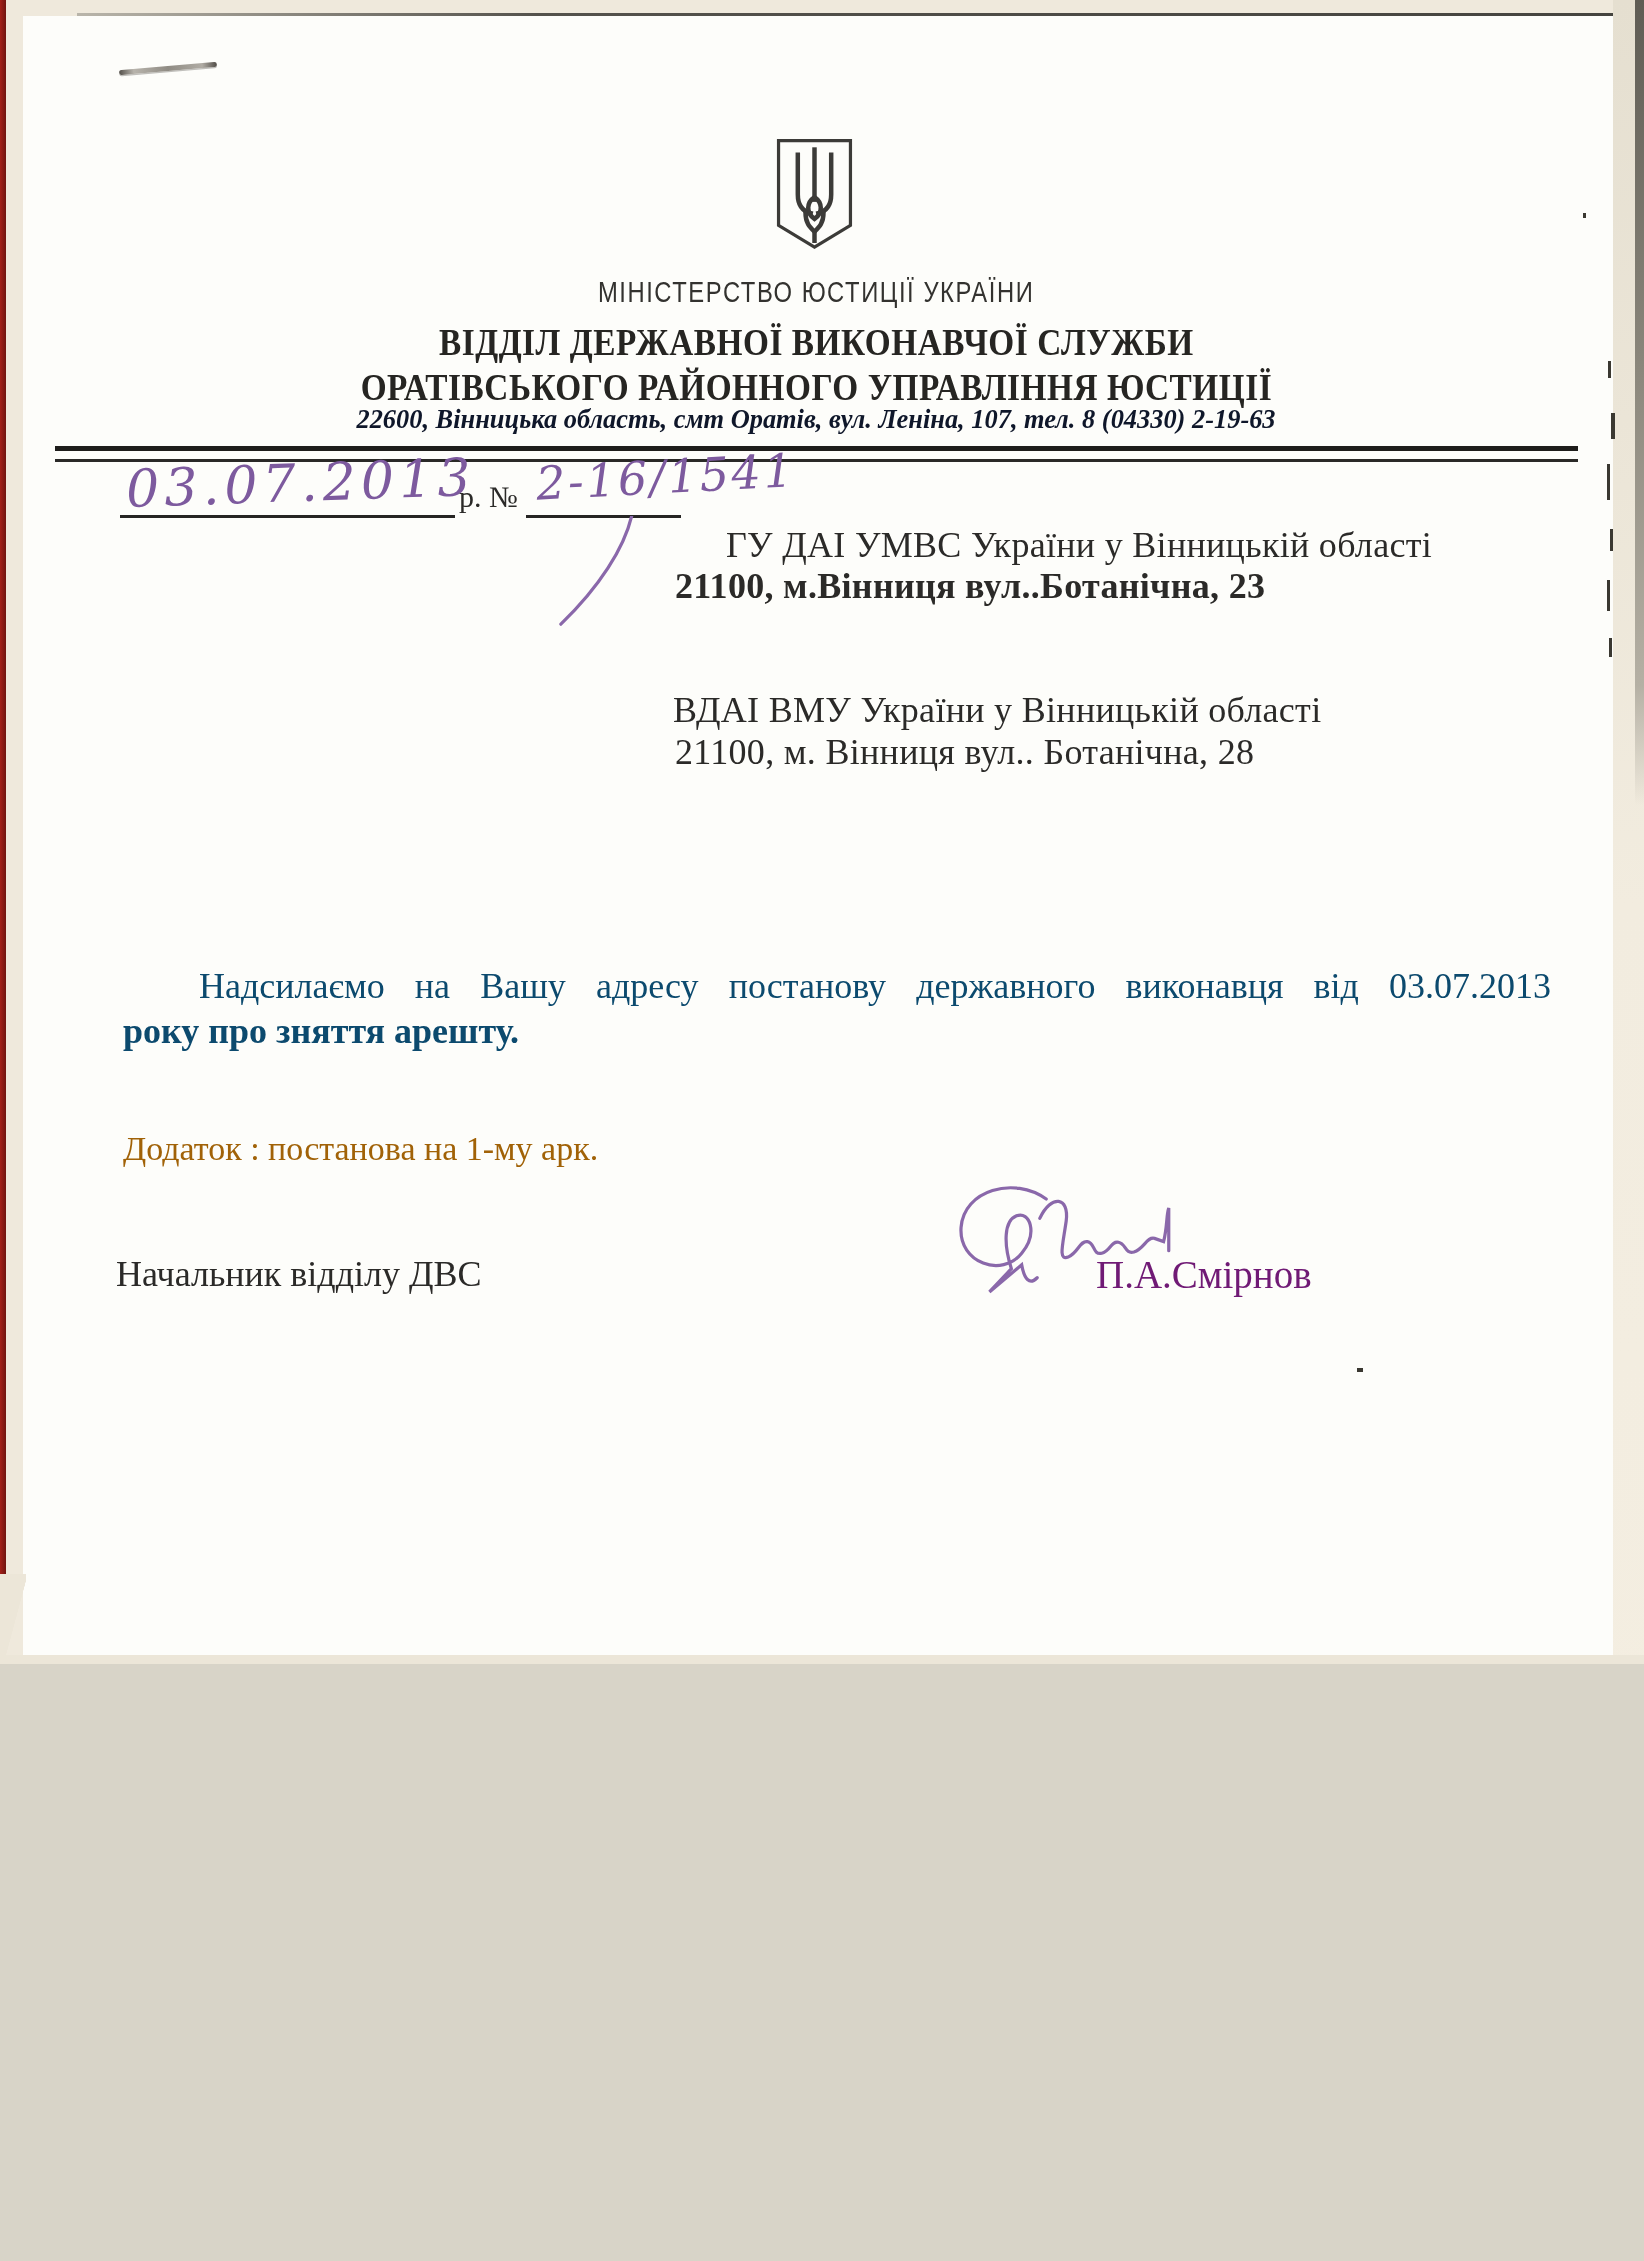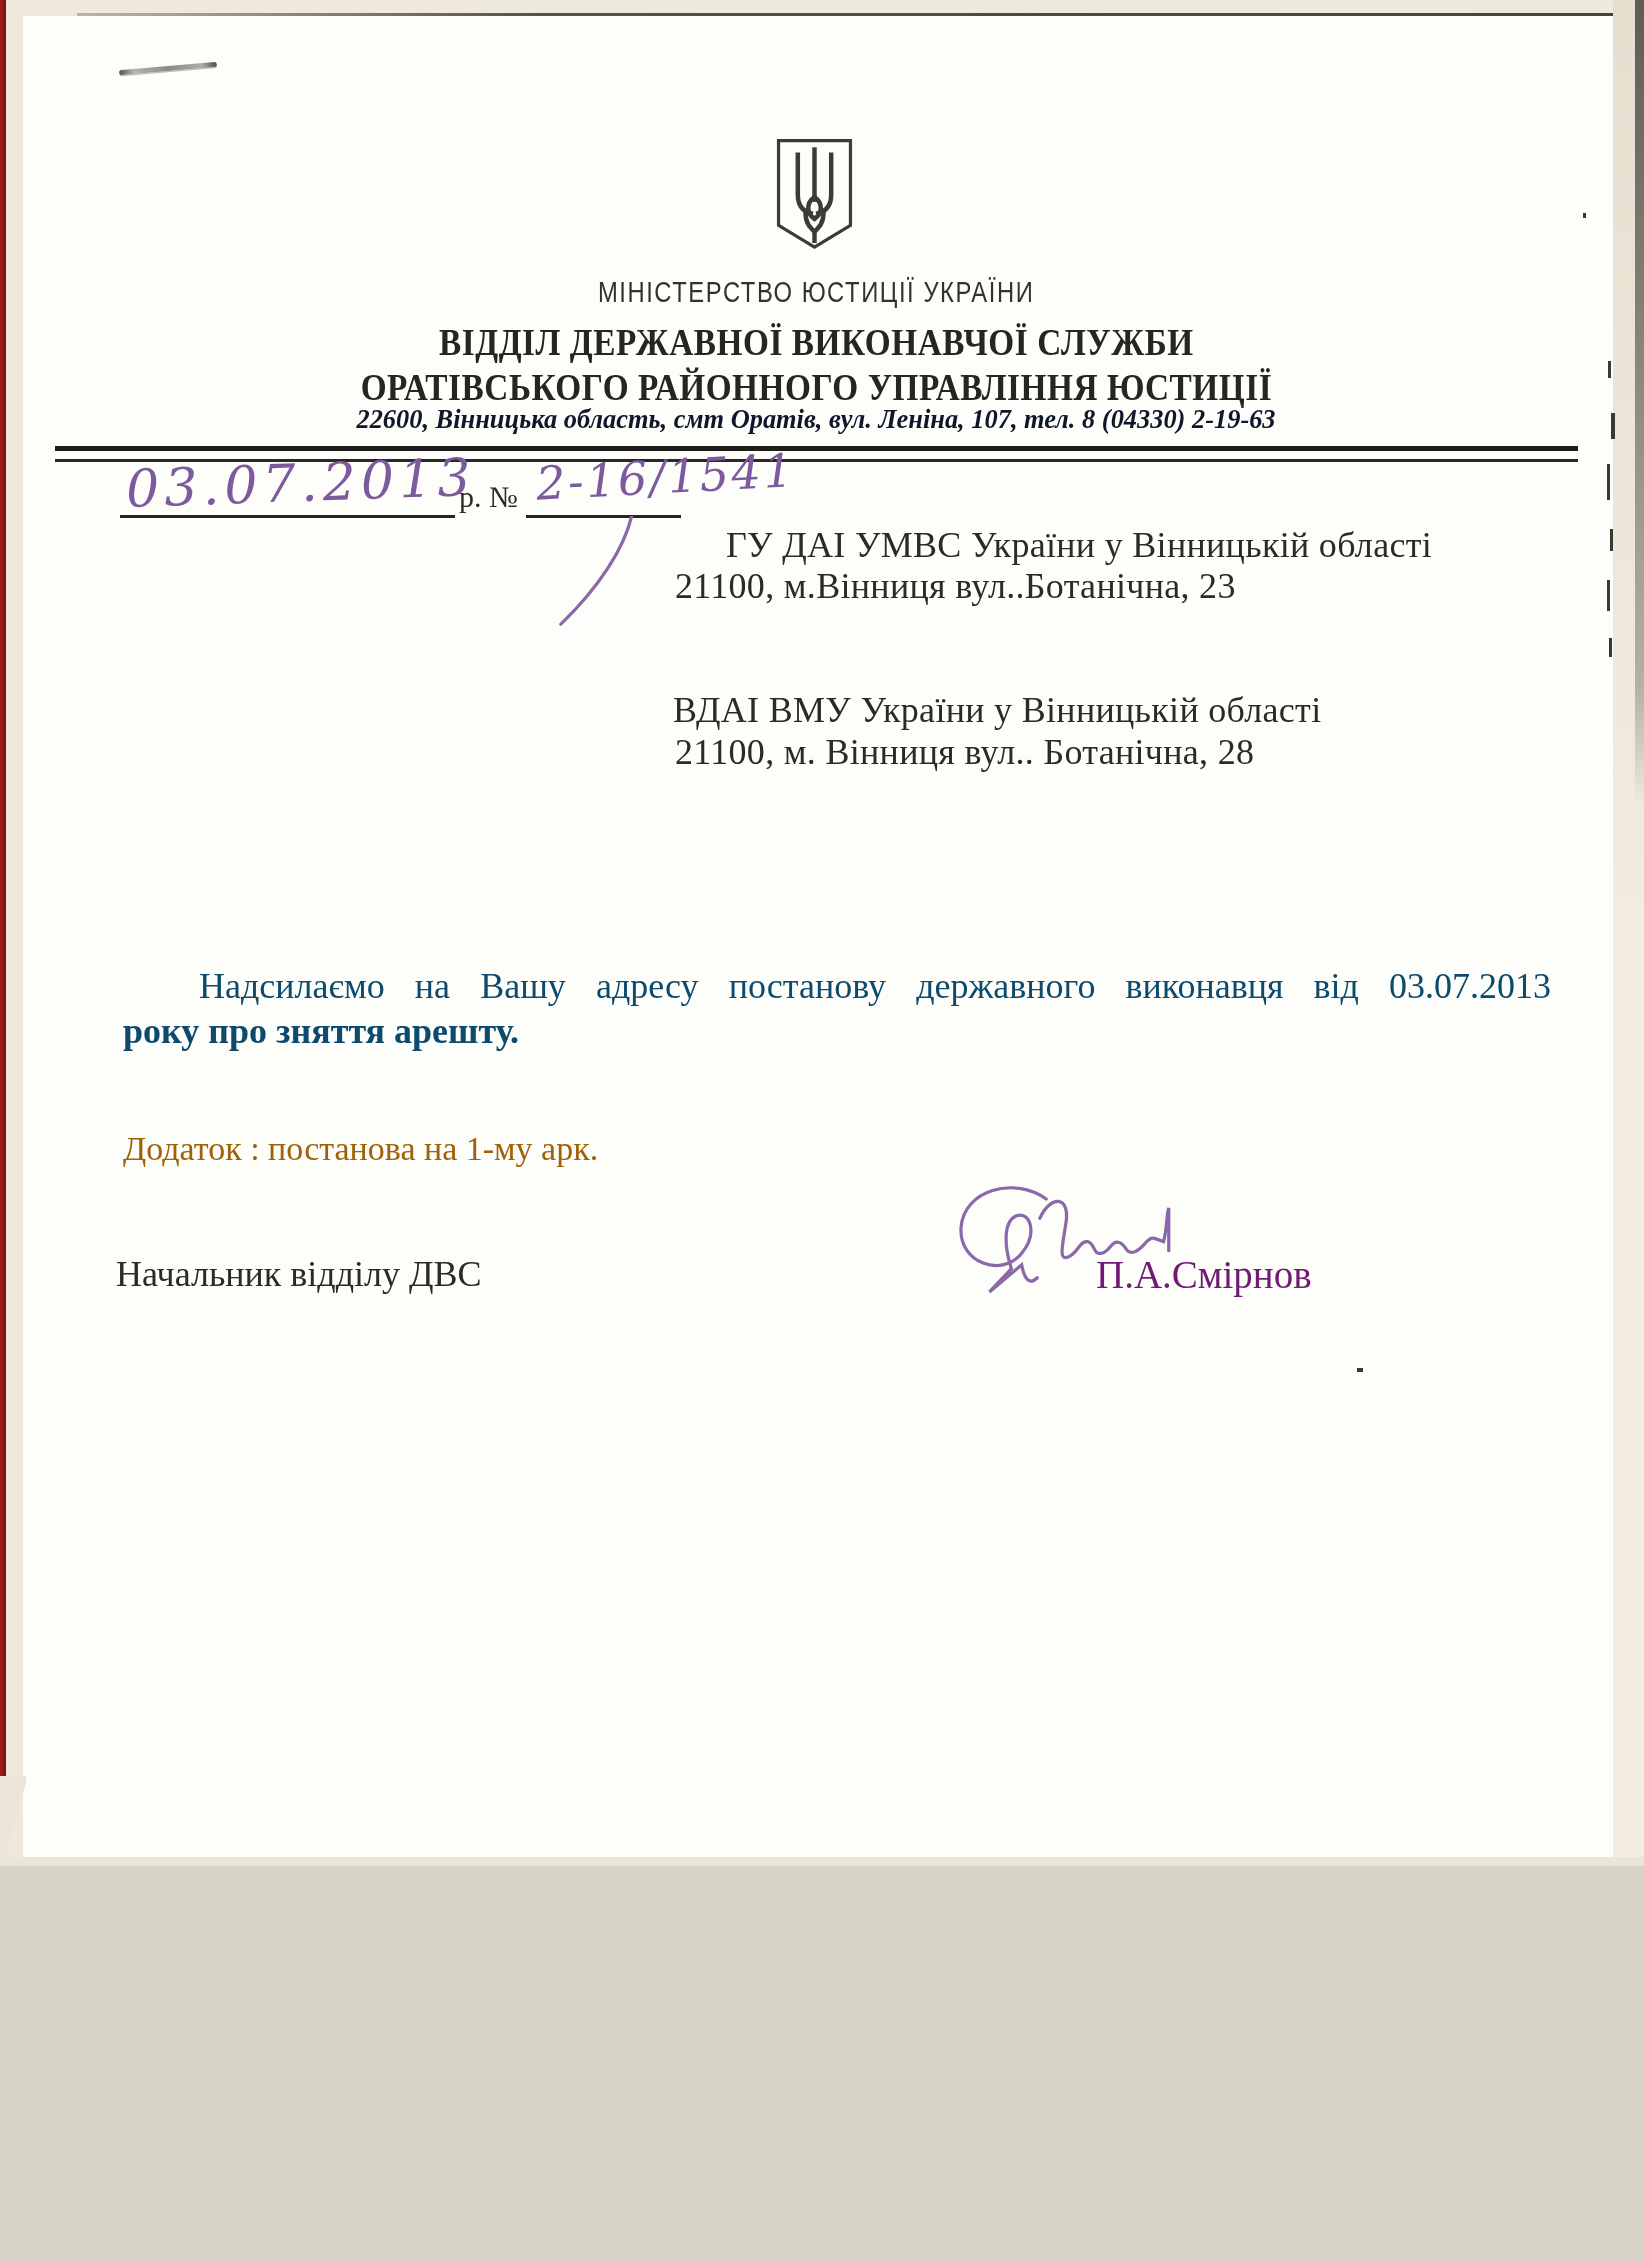--- a/index.html
+++ b/index.html
@@ -1,17 +1,17 @@
 <!DOCTYPE html>
 <html style="font-size:10.3px"><head>
 <meta charset="utf-8">
 <style>
   html,body{margin:0;padding:0;background:#d8d4c8;}
   #scan{
-    position:relative; width:1644px; height:1866px; overflow:hidden;
+    position:relative; width:1644px; height:1664px; overflow:hidden;
     background:#efe9dc;
     font-family:"Liberation Serif", serif;
     color:#2b2a28;
   }
   
   .edge-red{position:absolute;left:0;top:0;width:5.8px;height:2261px;
     background:linear-gradient(to right,#a32019,#701510);}
   .page{
     position:absolute;left:23px;top:15.5px;width:1590px;height:2239px;
     background:#fdfdfa;
@@ -52,21 +52,21 @@
     transform:rotate(-2deg);}
   .ref-label{position:absolute;left:459px;top:480px;font-size:30px;color:#2b2a28;}
   .hw-number{position:absolute;left:536px;top:450px;font-size:46px;letter-spacing:2.6px;
     transform:rotate(-3deg);}
   .u-date{position:absolute;left:120px;top:515px;width:335px;height:2.6px;background:#262523;}
   .u-num{position:absolute;left:526px;top:515px;width:155px;height:2.6px;background:#262523;}
   .ref-flourish{position:absolute;left:548px;top:516px;width:103px;height:116px;}
   
   .rcpt{position:absolute;font-size:36px;color:#2b2a28;white-space:nowrap;letter-spacing:0.3px;}
   .r1l1{left:726px;top:524px;}
-  .r1l2{left:675px;top:565px;}
+  .r1l2{left:675px;top:565px;font-weight:bold;}
   .r2l1{left:673px;top:689px;}
   .r2l2{left:675px;top:731px;}
   
   .body-par{position:absolute;left:123px;top:964px;width:1428px;font-size:36px;
     line-height:45px;color:#0c4a6e;}
   .body-l1{text-align:justify;text-align-last:justify;text-indent:76px;}
   .body-l2{text-align:left;font-weight:bold;}
   .attach{position:absolute;left:123px;top:1130px;font-size:34px;color:#a16207;}
   
   .sig-title{position:absolute;left:116px;top:1253px;font-size:36px;color:#2b2a28;}

